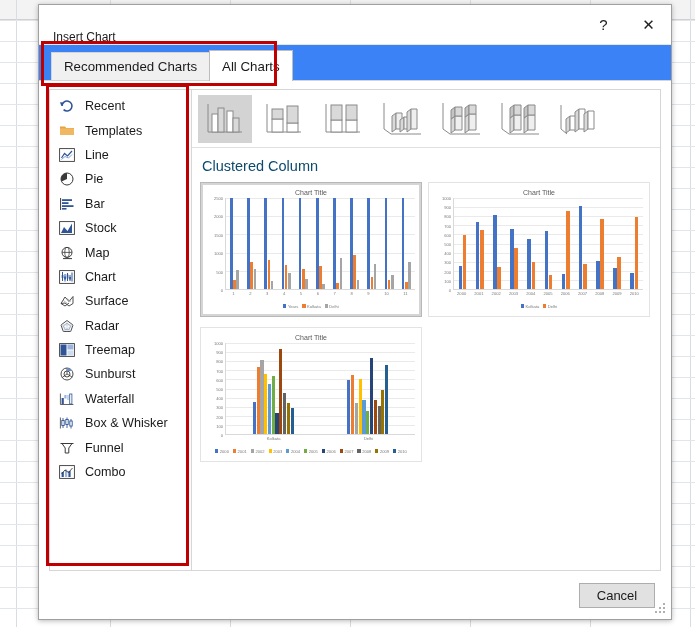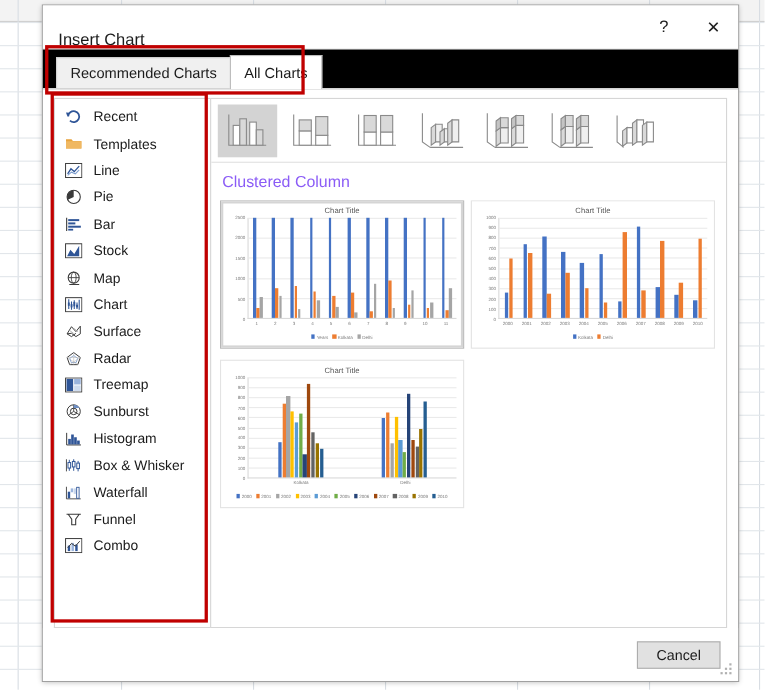--- a/index.html
+++ b/index.html
@@ -34,35 +34,35 @@
     display: flex; flex-direction: column;
   }
   #titlebar {
     height: 40px; min-height: 40px;
     display: flex; align-items: center;
     padding-left: 14px;
     background: #ffffff;
     border-bottom: 1px solid #e6e6e6;
   }
   #dialog-title {
-    font-size: 15px; color: #1c1c1c; flex: 1; margin-top: 24px;
+    font-size: 12px; color: #1c1c1c; flex: 1; margin-top: 24px;
   }
   .tb-btn {
     width: 45px; height: 39px;
     display: flex; align-items: center; justify-content: center;
     font-size: 15px; color: #202020;
     cursor: default;
   }
 
   
   #tabstrip {
     height: 36px; min-height: 36px;
     display: flex; align-items: flex-end;
     padding-left: 12px;
-    background: #000000;
+    background: #3b82f6;
     border-bottom: 1px solid #d4d4d4;
     position: relative;
   }
   .tab {
     height: 28px;
     padding: 0 12px;
     display: flex; align-items: center;
     font-size: 13.3px; color: #1a1a1a;
     border: 1px solid #d4d4d4;
     border-bottom: none;
@@ -130,21 +130,21 @@
   }
   .subtype {
     width: 54px; height: 48px;
     margin-right: 5px;
     display: flex; align-items: center; justify-content: center;
     cursor: default;
   }
   .subtype.selected { background: #d3d3d3; }
 
   #subtype-name {
-    font-size: 14.5px; color: #8b5cf6;
+    font-size: 14.5px; color: #0c4a6e;
     padding: 10px 0 8px 10px;
   }
 
   #previews {
     flex: 1;
     padding: 0 8px;
     display: flex; flex-wrap: wrap;
     align-content: flex-start;
     gap: 10px 6px;
     overflow: hidden;
@@ -434,56 +434,44 @@
               <circle cx="7" cy="7" r="3" fill="none" stroke="#3a3a3a" stroke-width="0.9"></circle>
               <path d="M7 7L7 1M7 7l5.2 3M7 7L2.3 10.3" stroke="#3a3a3a" stroke-width="0.8"></path>
               <path d="M7 4V1A6 6 0 0 1 12.2 4z" fill="#6e8fc4"></path>
             </svg>
           </span>
           <span>Sunburst</span>
         </div>
         <div class="side-item">
           <span class="side-icon">
             <svg width="16" height="14" viewBox="0 0 16 14">
-              <path d="M1.6 1.5v11h13" stroke="#3a3a3a" stroke-width="0.9" fill="none"></path>
-              <rect x="3" y="7" width="2.4" height="5" fill="#2f5597"></rect>
-              <rect x="5.7" y="3" width="2.4" height="9" fill="#2f5597"></rect>
-              <rect x="8.4" y="5.5" width="2.4" height="6.5" fill="#2f5597"></rect>
-              <rect x="11.1" y="8.5" width="2.4" height="3.5" fill="#2f5597"></rect>
-            </svg>
-          </span>
-          <span>Histogram</span>
+              <path d="M1.4 1.5v11h13" stroke="#3a3a3a" stroke-width="0.8" fill="none"></path>
+              <rect x="2.6" y="6" width="2.2" height="6" fill="#2f5597"></rect>
+              <rect x="5.3" y="3" width="2.2" height="3.5" fill="#9ab4dd"></rect>
+              <rect x="8" y="3" width="2.2" height="5" fill="#c9d6ea"></rect>
+              <rect x="10.7" y="2" width="2.2" height="10" fill="#ffffff" stroke="#2f5597" stroke-width="0.8"></rect>
+            </svg>
+          </span>
+          <span>Waterfall</span>
         </div>
         <div class="side-item">
           <span class="side-icon">
             <svg width="16" height="14" viewBox="0 0 16 14">
               <path d="M1.4 1.5v11" stroke="#3a3a3a" stroke-width="0.8"></path>
               <g stroke="#2f5597" stroke-width="0.9" fill="none">
                 <path d="M4 2v2.5M4 9.5V12"></path>
                 <rect x="2.8" y="4.5" width="2.4" height="5"></rect>
                 <path d="M8 1.5v2M8 8.5V12"></path>
                 <rect x="6.8" y="3.5" width="2.4" height="5"></rect>
                 <path d="M12 3v2M12 10V12.5"></path>
                 <rect x="10.8" y="5" width="2.4" height="5"></rect>
               </g>
             </svg>
           </span>
           <span>Box &amp; Whisker</span>
-        </div>
-        <div class="side-item">
-          <span class="side-icon">
-            <svg width="16" height="14" viewBox="0 0 16 14">
-              <path d="M1.4 1.5v11h13" stroke="#3a3a3a" stroke-width="0.8" fill="none"></path>
-              <rect x="2.6" y="6" width="2.2" height="6" fill="#2f5597"></rect>
-              <rect x="5.3" y="3" width="2.2" height="3.5" fill="#9ab4dd"></rect>
-              <rect x="8" y="3" width="2.2" height="5" fill="#c9d6ea"></rect>
-              <rect x="10.7" y="2" width="2.2" height="10" fill="#ffffff" stroke="#2f5597" stroke-width="0.8"></rect>
-            </svg>
-          </span>
-          <span>Waterfall</span>
         </div>
         <div class="side-item">
           <span class="side-icon">
             <svg width="16" height="14" viewBox="0 0 16 14">
               <path d="M1.5 2.5h13M3 2.5L6.2 7v5h3.6V7L13 2.5" fill="none" stroke="#3a3a3a" stroke-width="1"></path>
             </svg>
           </span>
           <span>Funnel</span>
         </div>
         <div class="side-item">

